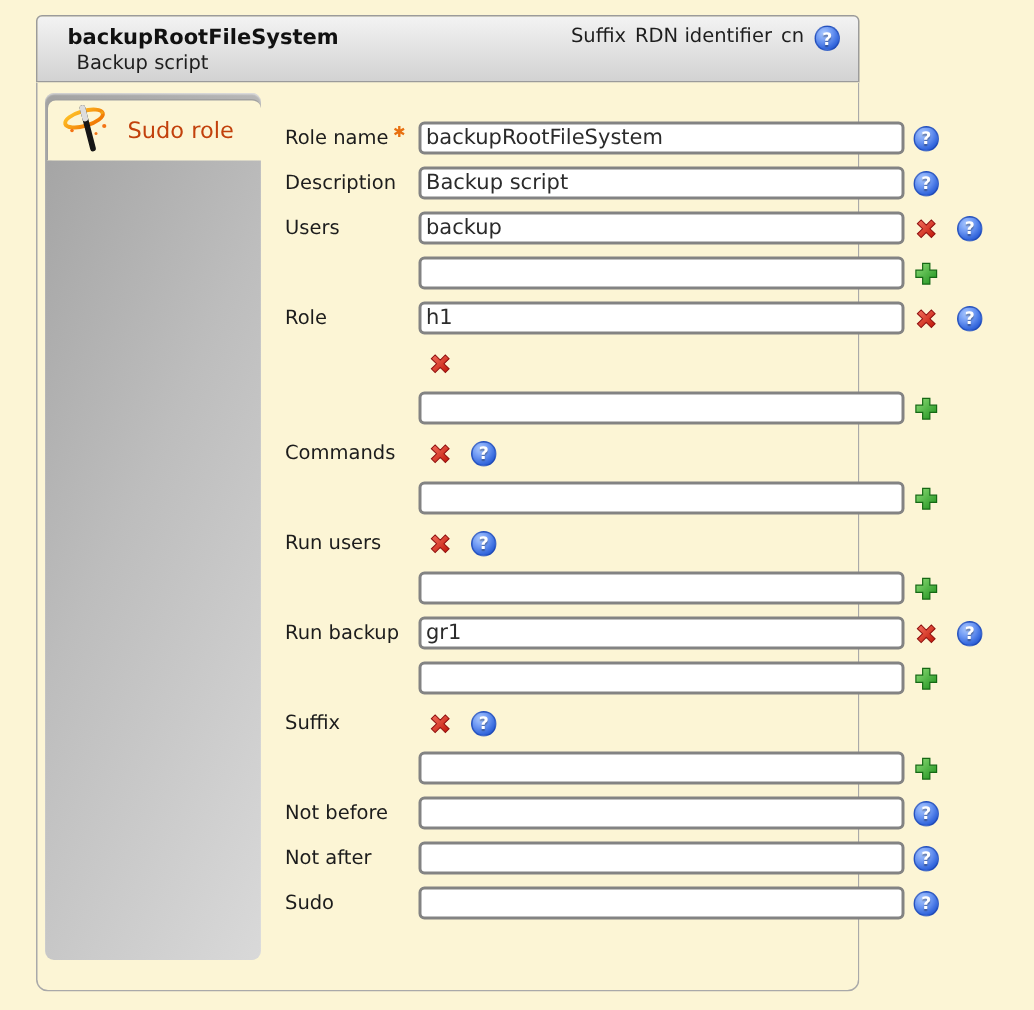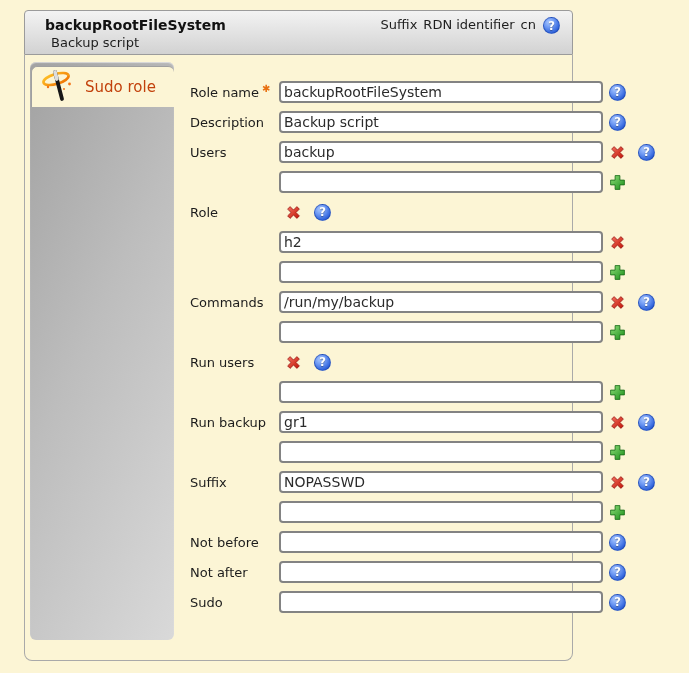--- a/index.html
+++ b/index.html
@@ -172,51 +172,50 @@
         <input type="text" value="" style="">
         <span class="slot">
             <svg width="17" height="17" viewBox="0 0 17 17">
               <path d="M6.1 1.6 H10.9 V6.1 H15.4 V10.9 H10.9 V15.4 H6.1 V10.9 H1.6 V6.1 H6.1 Z" fill="url(#gradGreen)" stroke="#156815" stroke-width="0.8"></path>
             </svg>
           </span>
       </div>
 
       <div class="row">
         <span class="lbl">Role</span>
-        <span class="slot">
-            <svg width="17" height="17" viewBox="0 0 17 17">
-              <path d="M2.6 5.1 L5.1 2.6 L8.5 6 L11.9 2.6 L14.4 5.1 L11 8.5 L14.4 11.9 L11.9 14.4 L8.5 11 L5.1 14.4 L2.6 11.9 L6 8.5 Z" fill="url(#gradRed)" stroke="#8f1010" stroke-width="0.7"></path>
-            </svg>
-          </span>
-        <span class="slot help">?</span>
-      </div>
-
-      <div class="row">
-        <span class="lbl"></span>
-        <input type="text" value="h2" style="">
+        <input type="text" value="h1" style="">
+        <span class="slot">
+            <svg width="17" height="17" viewBox="0 0 17 17">
+              <path d="M2.6 5.1 L5.1 2.6 L8.5 6 L11.9 2.6 L14.4 5.1 L11 8.5 L14.4 11.9 L11.9 14.4 L8.5 11 L5.1 14.4 L2.6 11.9 L6 8.5 Z" fill="url(#gradRed)" stroke="#8f1010" stroke-width="0.7"></path>
+            </svg>
+          </span>
+        <span class="slot help">?</span>
+      </div>
+
+      <div class="row">
+        <span class="lbl"></span>
         <span class="slot">
             <svg width="17" height="17" viewBox="0 0 17 17">
               <path d="M2.6 5.1 L5.1 2.6 L8.5 6 L11.9 2.6 L14.4 5.1 L11 8.5 L14.4 11.9 L11.9 14.4 L8.5 11 L5.1 14.4 L2.6 11.9 L6 8.5 Z" fill="url(#gradRed)" stroke="#8f1010" stroke-width="0.7"></path>
             </svg>
           </span>
       </div>
 
       <div class="row">
         <span class="lbl"></span>
         <input type="text" value="" style="">
         <span class="slot">
             <svg width="17" height="17" viewBox="0 0 17 17">
               <path d="M6.1 1.6 H10.9 V6.1 H15.4 V10.9 H10.9 V15.4 H6.1 V10.9 H1.6 V6.1 H6.1 Z" fill="url(#gradGreen)" stroke="#156815" stroke-width="0.8"></path>
             </svg>
           </span>
       </div>
 
       <div class="row">
         <span class="lbl">Commands</span>
-        <input type="text" value="/run/my/backup" style="">
         <span class="slot">
             <svg width="17" height="17" viewBox="0 0 17 17">
               <path d="M2.6 5.1 L5.1 2.6 L8.5 6 L11.9 2.6 L14.4 5.1 L11 8.5 L14.4 11.9 L11.9 14.4 L8.5 11 L5.1 14.4 L2.6 11.9 L6 8.5 Z" fill="url(#gradRed)" stroke="#8f1010" stroke-width="0.7"></path>
             </svg>
           </span>
         <span class="slot help">?</span>
       </div>
 
       <div class="row">
         <span class="lbl"></span>
@@ -265,21 +264,20 @@
         <input type="text" value="" style="">
         <span class="slot">
             <svg width="17" height="17" viewBox="0 0 17 17">
               <path d="M6.1 1.6 H10.9 V6.1 H15.4 V10.9 H10.9 V15.4 H6.1 V10.9 H1.6 V6.1 H6.1 Z" fill="url(#gradGreen)" stroke="#156815" stroke-width="0.8"></path>
             </svg>
           </span>
       </div>
 
       <div class="row">
         <span class="lbl">Suffix</span>
-        <input type="text" value="NOPASSWD" style="">
         <span class="slot">
             <svg width="17" height="17" viewBox="0 0 17 17">
               <path d="M2.6 5.1 L5.1 2.6 L8.5 6 L11.9 2.6 L14.4 5.1 L11 8.5 L14.4 11.9 L11.9 14.4 L8.5 11 L5.1 14.4 L2.6 11.9 L6 8.5 Z" fill="url(#gradRed)" stroke="#8f1010" stroke-width="0.7"></path>
             </svg>
           </span>
         <span class="slot help">?</span>
       </div>
 
       <div class="row">
         <span class="lbl"></span>

